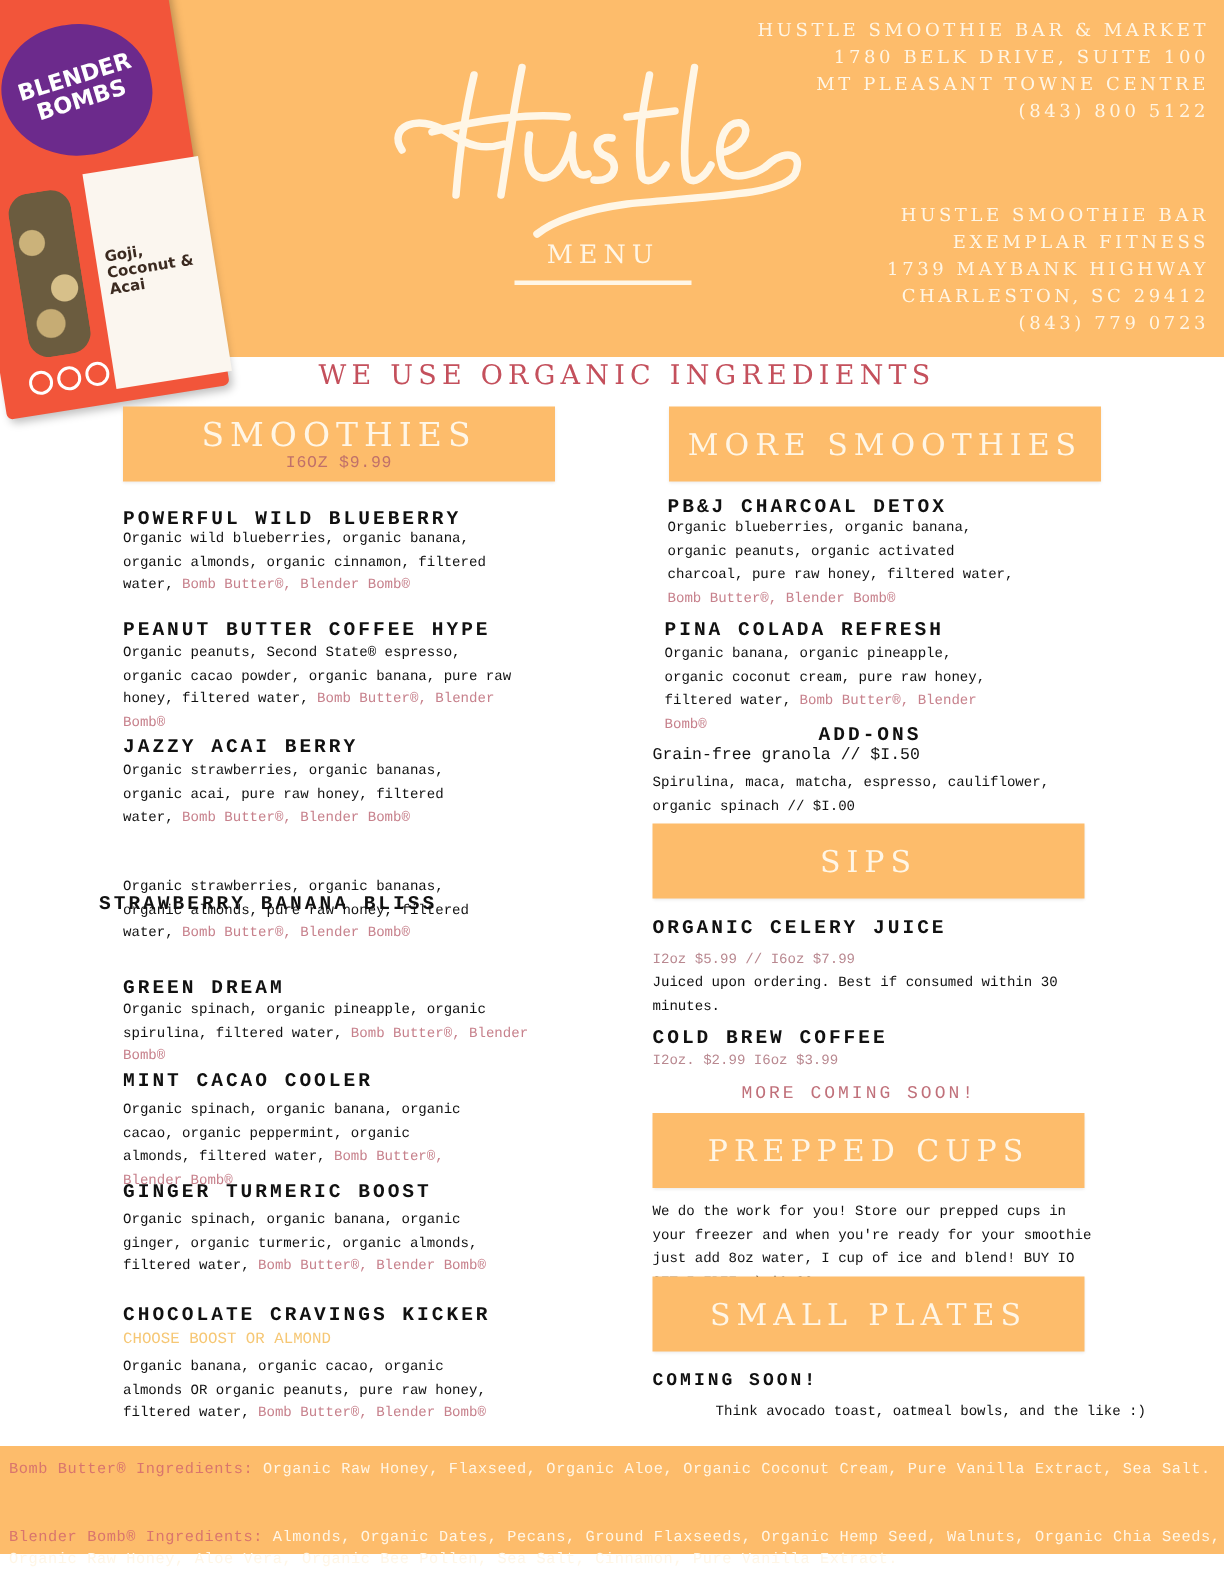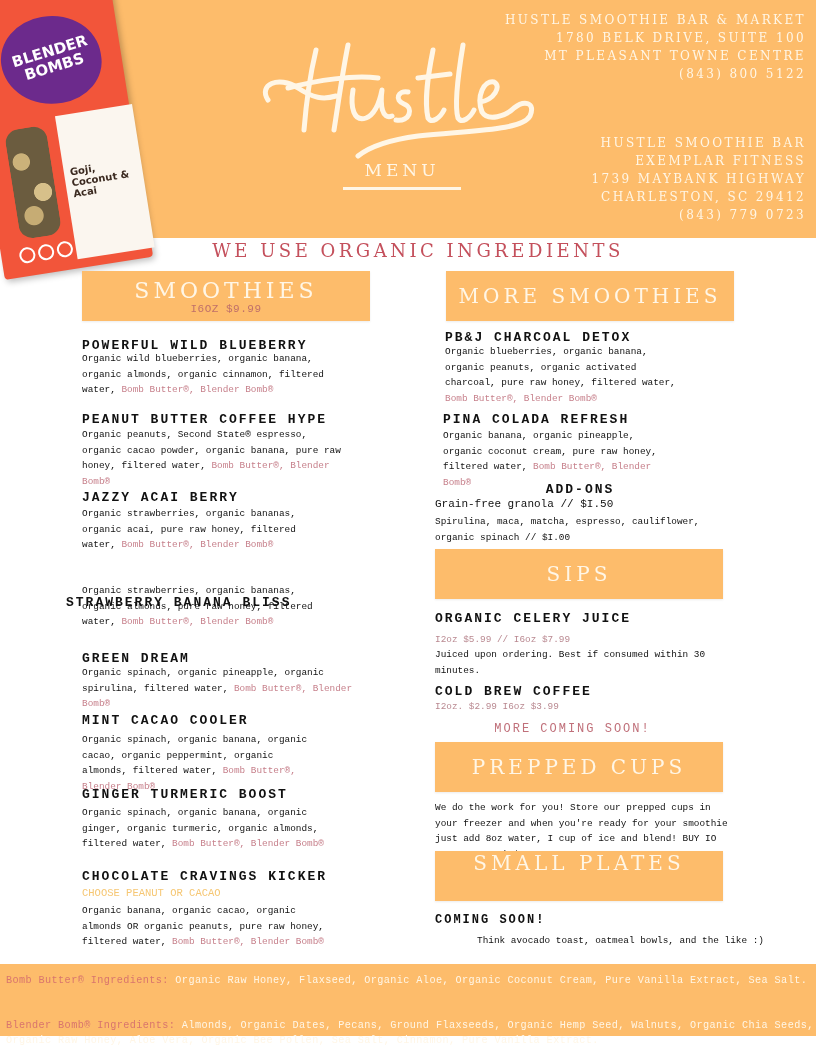--- a/index.html
+++ b/index.html
@@ -181,21 +181,21 @@
 <div class="item-desc" style="left:82px; top:732px; width:240px;">
   <span>Organic spinach, organic banana, organic cacao, organic peppermint, organic almonds, filtered water, </span><span class="pink">Bomb Butter®, Blender Bomb®</span>
 </div>
 
 <div class="item-title" style="left:82px; top:787px;">GINGER TURMERIC BOOST</div>
 <div class="item-desc" style="left:82px; top:805px; width:245px;">
   <span>Organic spinach, organic banana, organic ginger, organic turmeric, organic almonds, filtered water, </span><span class="pink">Bomb Butter®, Blender Bomb®</span>
 </div>
 
 <div class="item-title" style="left:82px; top:869px;">CHOCOLATE CRAVINGS KICKER</div>
-<div class="item-desc gold" style="left:82px; top:886px; font-size:10.5px;">CHOOSE PEANUT OR CACAO</div>
+<div class="item-desc gold" style="left:82px; top:886px; font-size:10.5px;">CHOOSE BOOST OR ALMOND</div>
 <div class="item-desc" style="left:82px; top:903px; width:255px;">
   <span>Organic banana, organic cacao, organic almonds OR organic peanuts, pure raw honey, filtered water, </span><span class="pink">Bomb Butter®, Blender Bomb®</span>
 </div>
 
 <div class="section-header" style="left:446px; top:271px; width:288px; height:50px;">
   <span class="title" style="font-size:20px; padding-top:13px;">MORE SMOOTHIES</span>
 </div>
 
 <div class="item-title" style="left:445px; top:330px;">PB&amp;J CHARCOAL DETOX</div>
 <div class="item-desc" style="left:445px; top:344px; width:245px;">
@@ -223,21 +223,21 @@
 <div class="price" style="left:435px; top:701px;">I2oz. $2.99 I6oz $3.99</div>
 
 <div class="coming" style="left:435px; top:722px; width:275px;">MORE COMING SOON!</div>
 
 <div class="section-header" style="left:435px; top:742px; width:288px; height:50px;">
   <span class="title" style="font-size:20px; padding-top:13px;">PREPPED CUPS</span>
 </div>
 <div class="item-desc" style="left:435px; top:800px; width:300px;">We do the work for you! Store our prepped cups in your freezer and when you're ready for your smoothie just add 8oz water, I cup of ice and blend! BUY IO GET I FREE :) $8.99</div>
 
 <div class="section-header" style="left:435px; top:851px; width:288px; height:50px;">
-  <span class="title" style="font-size:20px; padding-top:0;">SMALL PLATES</span>
+  <span class="title" style="font-size:20px; padding-top:13px;">SMALL PLATES</span>
 </div>
 <div class="item-title" style="left:435px; top:913px; font-size:12px;">COMING SOON!</div>
 <div class="item-desc" style="left:437px; top:933px; width:300px;margin-left:40px;">Think avocado toast, oatmeal bowls, and the like :)</div>
 
 <div class="footer">
   <p style="top:9px;">
     <span class="lbl">Bomb Butter® Ingredients:</span><span> Organic Raw Honey, Flaxseed, Organic Aloe, Organic Coconut Cream, Pure Vanilla Extract, Sea Salt.</span>
   </p>
   <p style="top:54px;">
     <span class="lbl">Blender Bomb® Ingredients:</span><span> Almonds, Organic Dates, Pecans, Ground Flaxseeds, Organic Hemp Seed, Walnuts, Organic Chia Seeds, Organic Raw Honey, Aloe Vera, Organic Bee Pollen, Sea Salt, Cinnamon, Pure Vanilla Extract.</span>

